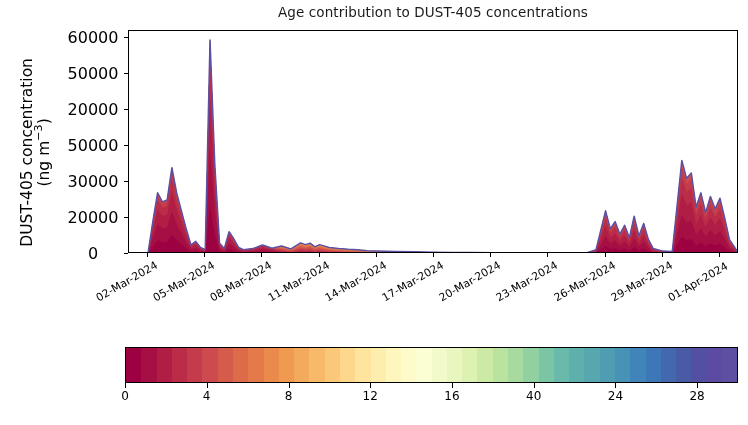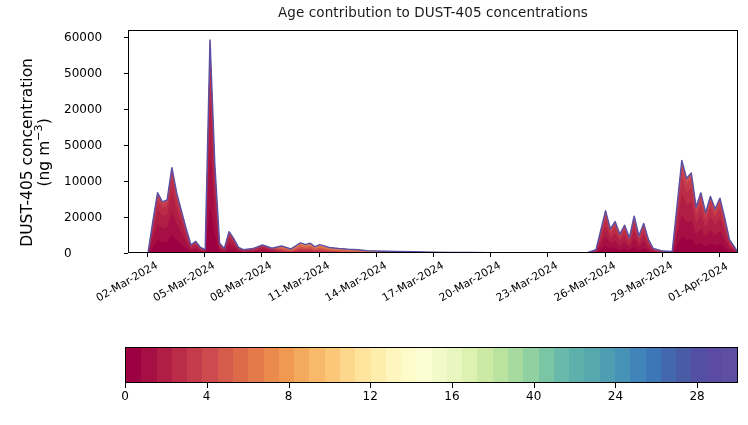--- a/index.html
+++ b/index.html
@@ -72,22 +72,22 @@
   .ytick-holder {
     position: absolute;
     left: 0; top: 0;
     width: 748px; height: 425px;
     pointer-events: none;
   }
   .ytick-row {
     position: absolute;
     left: 56px;
     width: 58px;
-    text-align: left;
-    font-size: 12px;
+    text-align: center;
+    font-size: 16px;
     transform: translateY(-50%);
   }
   .ytick-mark {
     position: absolute;
     left: 116px;
     width: 4px;
     height: 1.1px;
     background: #000;
   }
   .xtick-mark {
@@ -206,21 +206,21 @@
         <path d="M 0.00 223.00 L 9.53 223.00 L 19.06 221.92 L 23.83 190.63 L 28.59 161.85 L 33.36 170.85 L 38.13 169.05 L 42.89 136.68 L 47.66 161.85 L 52.42 179.84 L 57.19 197.82 L 61.95 214.01 L 66.72 210.41 L 71.48 216.53 L 76.25 218.68 L 81.02 8.99 L 85.78 133.08 L 90.55 212.21 L 95.31 217.60 L 100.08 200.70 L 104.84 207.89 L 109.61 216.53 L 114.38 218.68 L 123.91 217.60 L 133.44 214.01 L 142.97 217.25 L 152.50 215.09 L 162.03 217.96 L 171.56 211.85 L 176.33 213.65 L 181.09 212.21 L 185.86 215.81 L 190.63 213.65 L 200.16 216.53 L 209.69 217.60 L 219.22 218.32 L 228.75 218.68 L 238.28 219.76 L 247.81 220.12 L 266.88 220.48 L 285.94 220.84 L 305.00 221.20 L 324.06 221.38 L 343.13 221.56 L 362.19 221.63 L 381.25 221.74 L 400.31 221.81 L 419.38 221.85 L 438.44 221.92 L 457.50 221.92 L 467.03 218.68 L 476.56 179.84 L 481.33 197.82 L 486.09 190.63 L 490.86 203.22 L 495.63 194.23 L 500.39 206.81 L 505.16 185.23 L 509.92 205.02 L 514.69 192.43 L 519.45 208.61 L 524.22 217.60 L 533.75 220.12 L 543.28 220.48 L 552.81 129.48 L 557.58 147.47 L 562.34 142.07 L 567.11 176.24 L 571.88 161.85 L 576.64 181.64 L 581.41 165.45 L 586.17 178.04 L 590.94 167.25 L 595.70 187.03 L 600.47 208.61 L 610.00 223.00" fill="none" stroke="#5e4fa2" stroke-width="1.5" stroke-linejoin="round"></path>
       </svg>
   </div>
 
   <div class="ytick-holder" id="axis-ticks">
       <div class="ytick-mark" style="top:253.0px"></div>
       <div class="ytick-row" style="top:253.0px">0</div>
       <div class="ytick-mark" style="top:217.0px"></div>
       <div class="ytick-row" style="top:217.0px">20000</div>
       <div class="ytick-mark" style="top:181.1px"></div>
-      <div class="ytick-row" style="top:181.1px">10000</div>
+      <div class="ytick-row" style="top:181.1px">30000</div>
       <div class="ytick-mark" style="top:145.1px"></div>
       <div class="ytick-row" style="top:145.1px">50000</div>
       <div class="ytick-mark" style="top:109.1px"></div>
       <div class="ytick-row" style="top:109.1px">20000</div>
       <div class="ytick-mark" style="top:73.2px"></div>
       <div class="ytick-row" style="top:73.2px">50000</div>
       <div class="ytick-mark" style="top:37.2px"></div>
       <div class="ytick-row" style="top:37.2px">60000</div>
       <div class="xtick-mark" style="left:139.1px"></div>
       <div class="xtick-label" style="left:77.1px;width:66px">02-Mar-2024</div>

